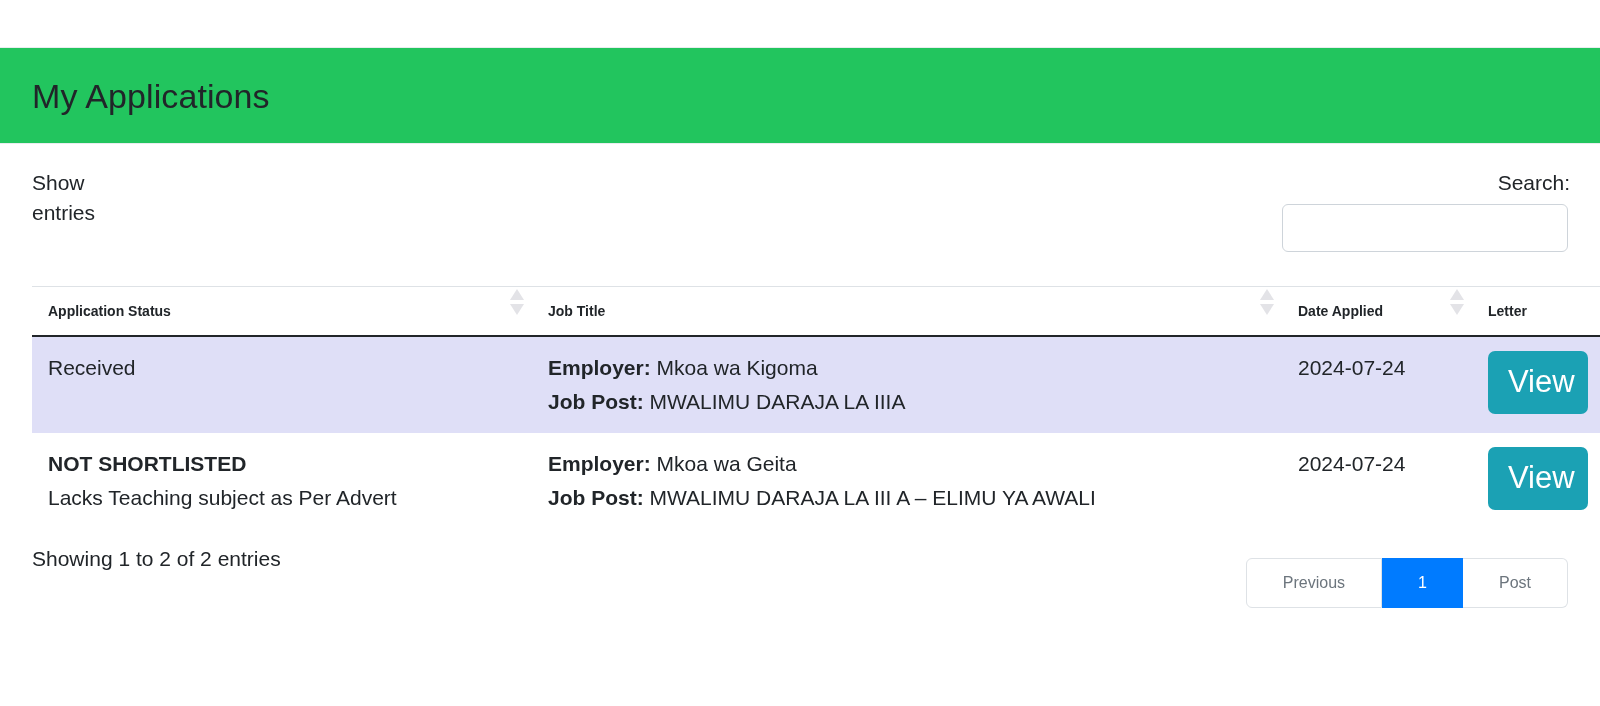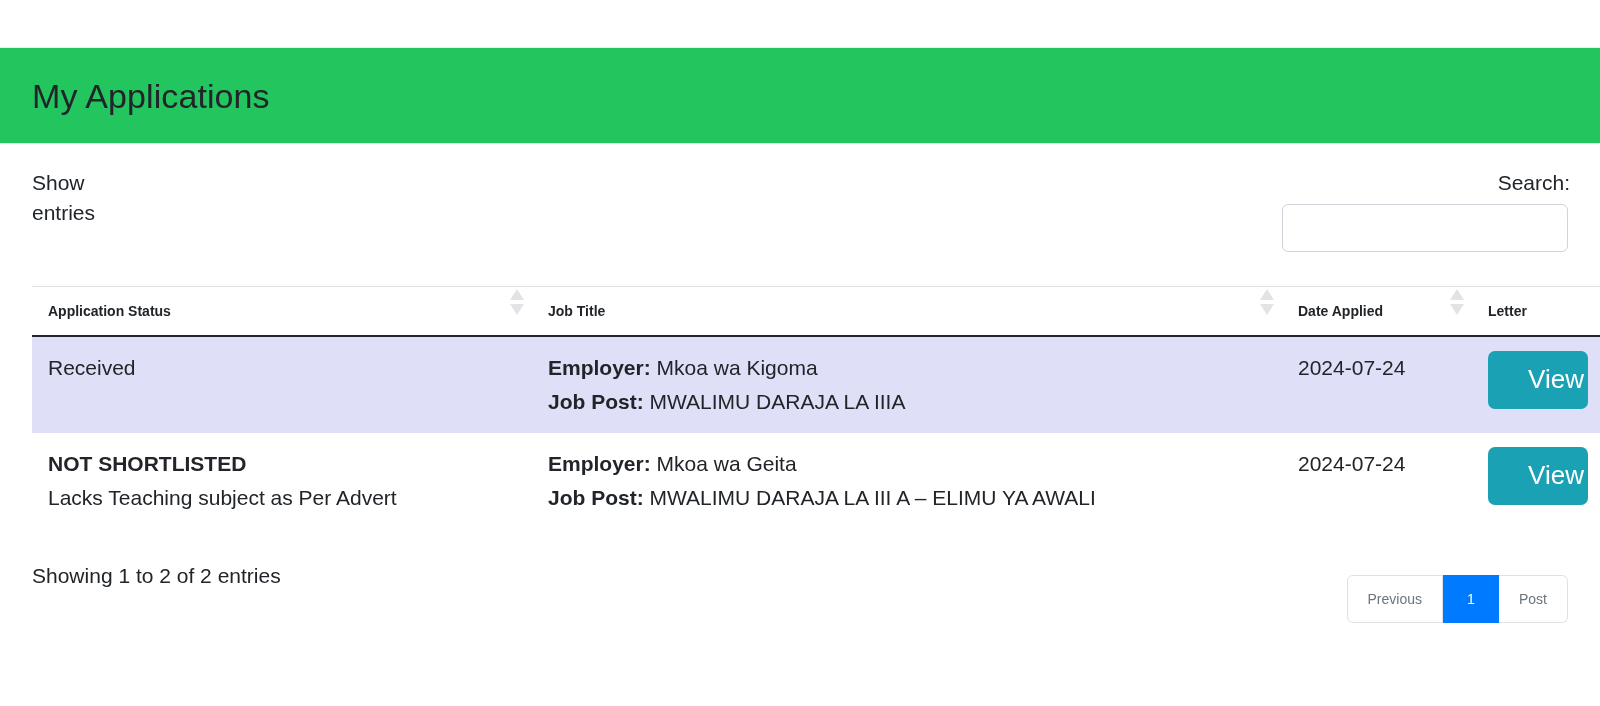--- a/index.html
+++ b/index.html
@@ -238,52 +238,52 @@
     white-space: nowrap;
   }
 
   .btn-view {
     display: inline-block;
     background: #1ba1b4;
     color: #ffffff;
     border: none;
     border-radius: 7px;
     font-family: "Liberation Sans", sans-serif;
-    font-size: 26px;
+    font-size: 31px;
     line-height: 1;
     padding: 15px 4px 17px 20px;
     cursor: pointer;
-    text-align: right;
+    text-align: left;
     min-width: 100px;
   }
 
   
   .dt-bottom {
     position: relative;
     height: 96px;
-    margin-top: 32px;
+    margin-top: 15px;
   }
   .dt-info {
     position: absolute;
     left: 0;
     top: 0;
     font-size: 21px;
     color: #212529;
     line-height: 1.45;
   }
   .dt-paginate {
     position: absolute;
     right: 0;
     top: 14px;
     display: flex;
   }
   .pg-btn {
-    font-size: 14px;
+    font-size: 16px;
     line-height: 1;
-    padding: 16px 20px;
+    padding: 16px 36px;
     border: 1px solid #dee2e6;
     background: #ffffff;
     color: #6c757d;
     cursor: pointer;
     font-family: "Liberation Sans", sans-serif;
   }
   .pg-btn.first {
     border-radius: 6px 0 0 6px;
   }
   .pg-btn.last {

